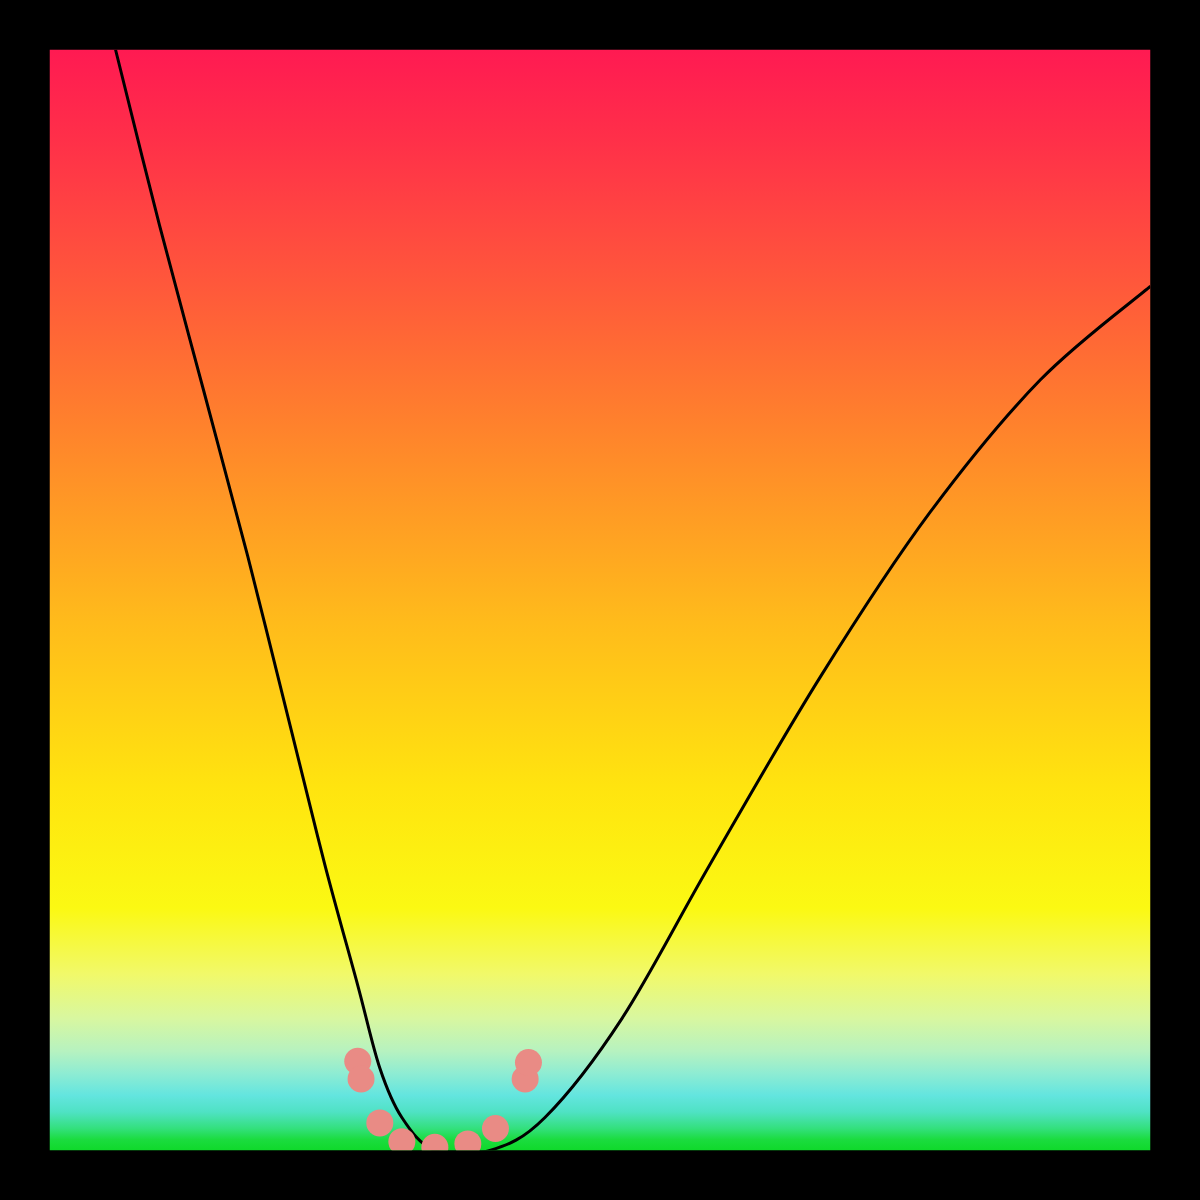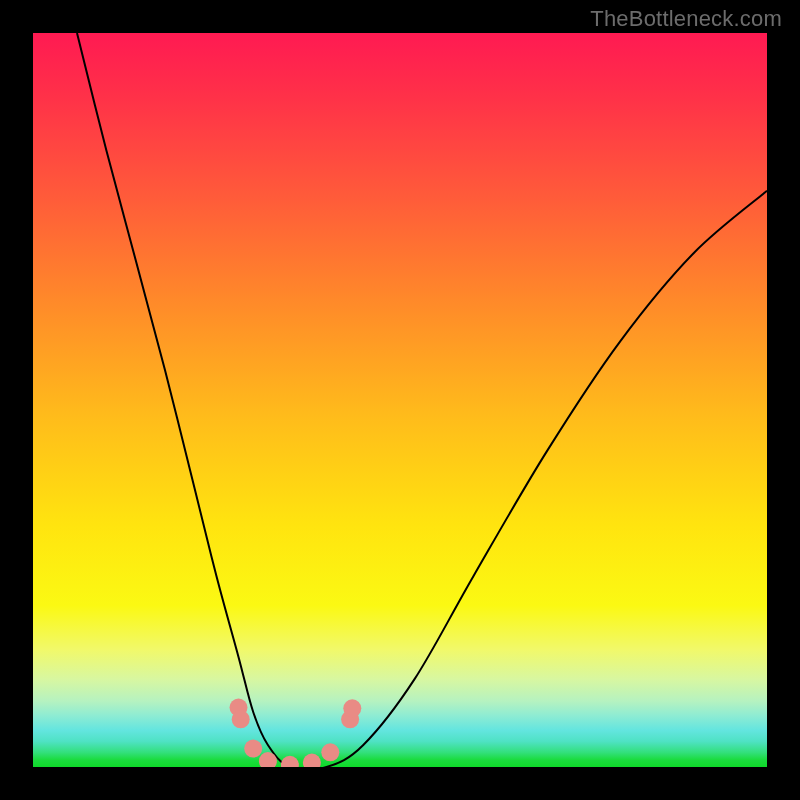--- a/index.html
+++ b/index.html
@@ -69,21 +69,20 @@
     left: 0;
     width: 100%;
     height: 100%;
   }
 </style>
 </head>
 <body>
 
 <div class="frame">
 
-  <div class="watermark">TheBottleneck.com</div>
 
   <div class="plot-area">
     <div class="gradient"></div>
 
     <svg class="curves" viewBox="0 0 734 734" preserveAspectRatio="none">
       <g>
         <path id="curve-path" fill="none" stroke="#000000" stroke-width="2" d="M 44.0 0.0 C 48.9 19.6, 63.6 79.5, 73.4 117.4 C 83.2 155.4, 93.0 190.8, 102.8 227.5 C 112.5 264.2, 122.3 299.7, 132.1 337.6 C 141.9 375.6, 152.9 420.8, 161.5 455.1 C 170.0 489.3, 176.2 515.0, 183.5 543.2 C 190.8 571.3, 199.4 601.3, 205.5 623.9 C 211.6 646.5, 215.3 664.3, 220.2 679.0 C 225.1 693.6, 228.8 702.8, 234.9 712.0 C 241.0 721.2, 247.1 730.3, 256.9 734.0 C 266.7 737.7, 281.4 737.7, 293.6 734.0 C 305.8 730.3, 315.6 726.7, 330.3 712.0 C 345.0 697.3, 363.3 674.1, 381.7 645.9 C 400.0 617.8, 418.4 581.1, 440.4 543.2 C 462.4 505.2, 489.3 457.5, 513.8 418.4 C 538.3 379.2, 562.7 341.3, 587.2 308.3 C 611.7 275.3, 636.1 245.3, 660.6 220.2 C 685.1 195.1, 721.8 168.2, 734.0 157.8"></path>
       </g>
       <g id="dots">
           <circle cx="205.5" cy="674.5" r="9" fill="#e98b85"></circle>

